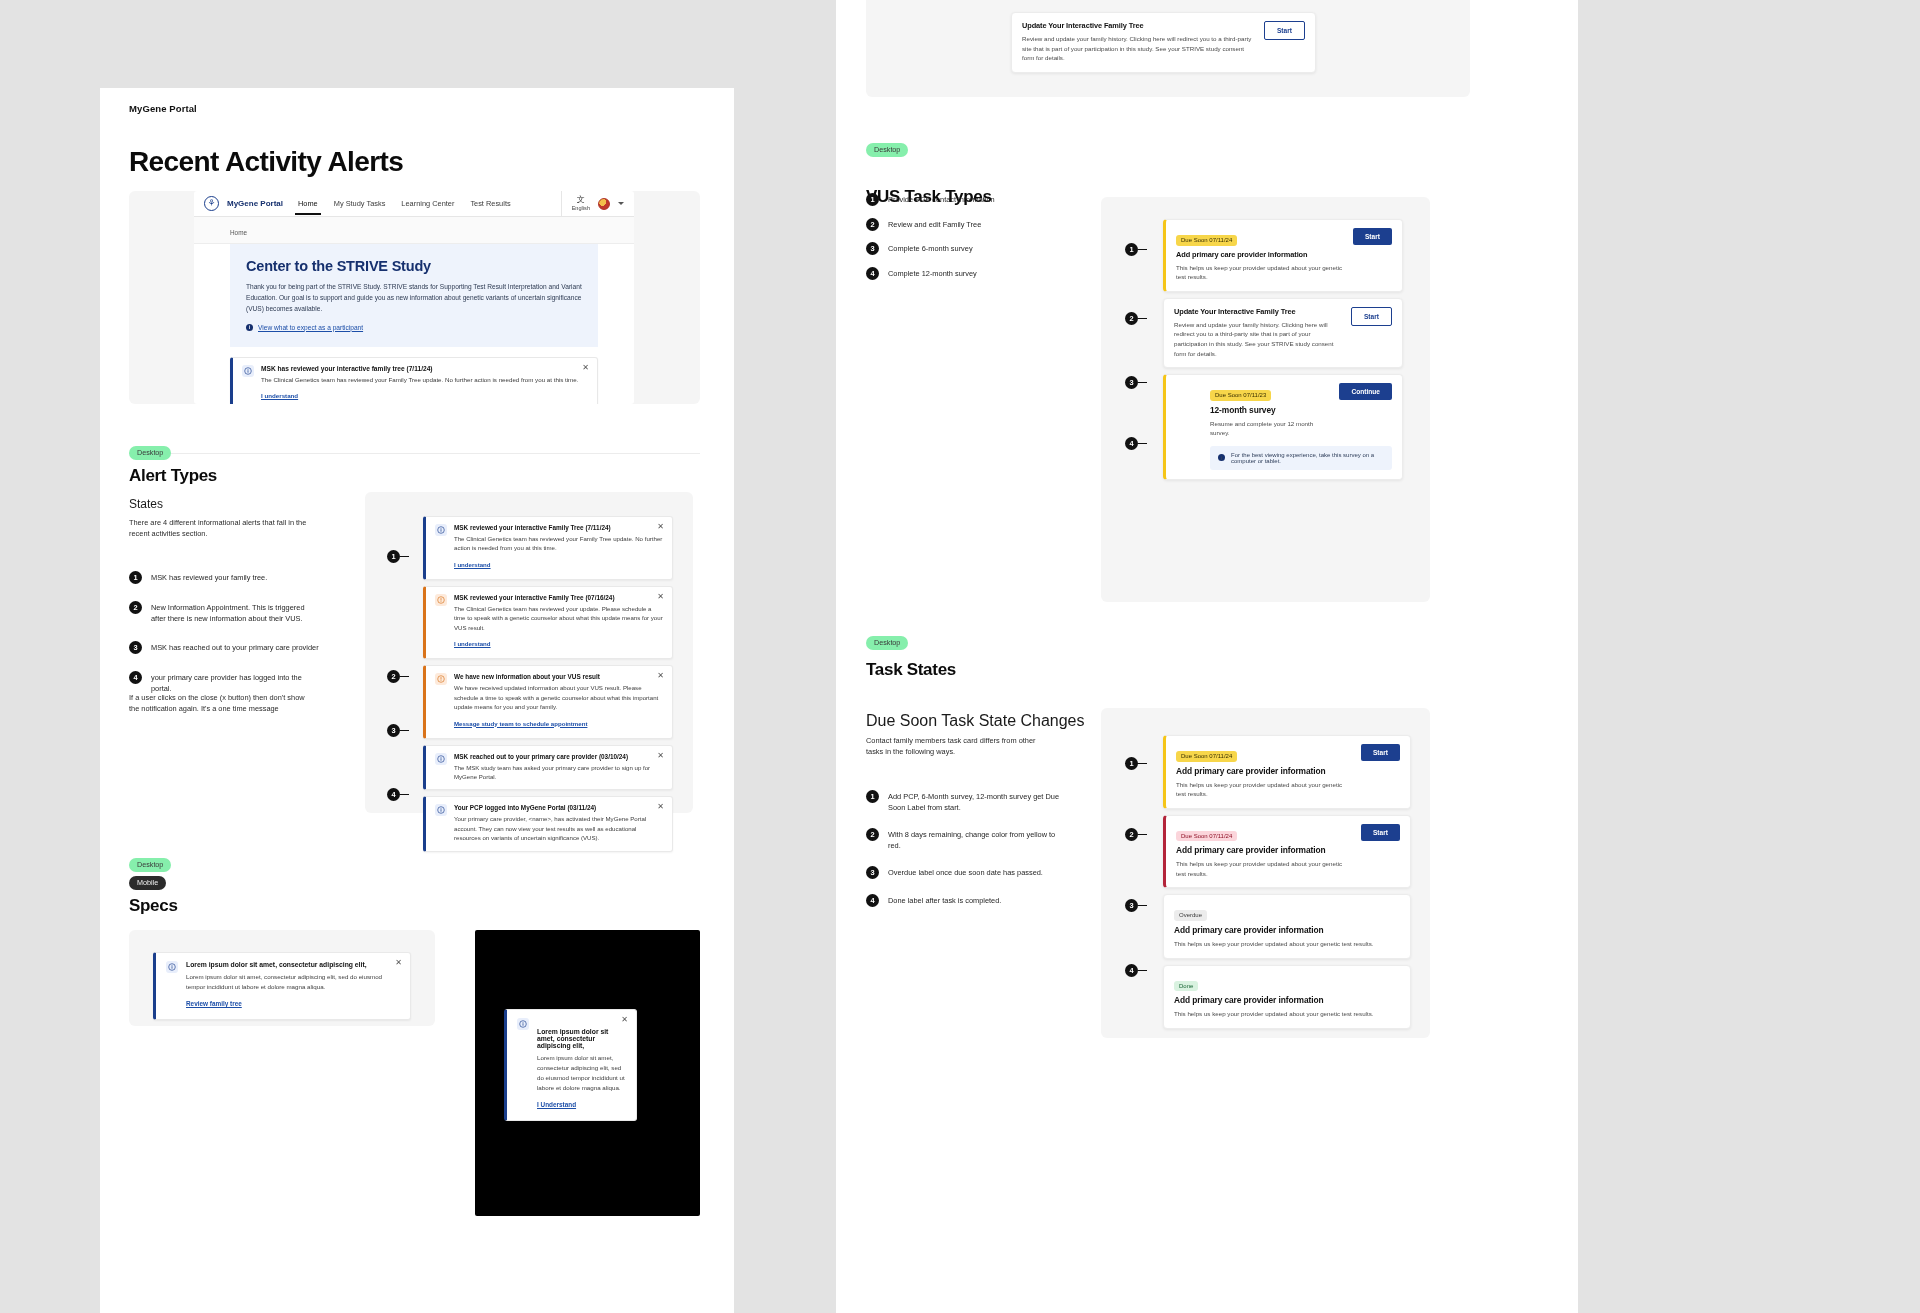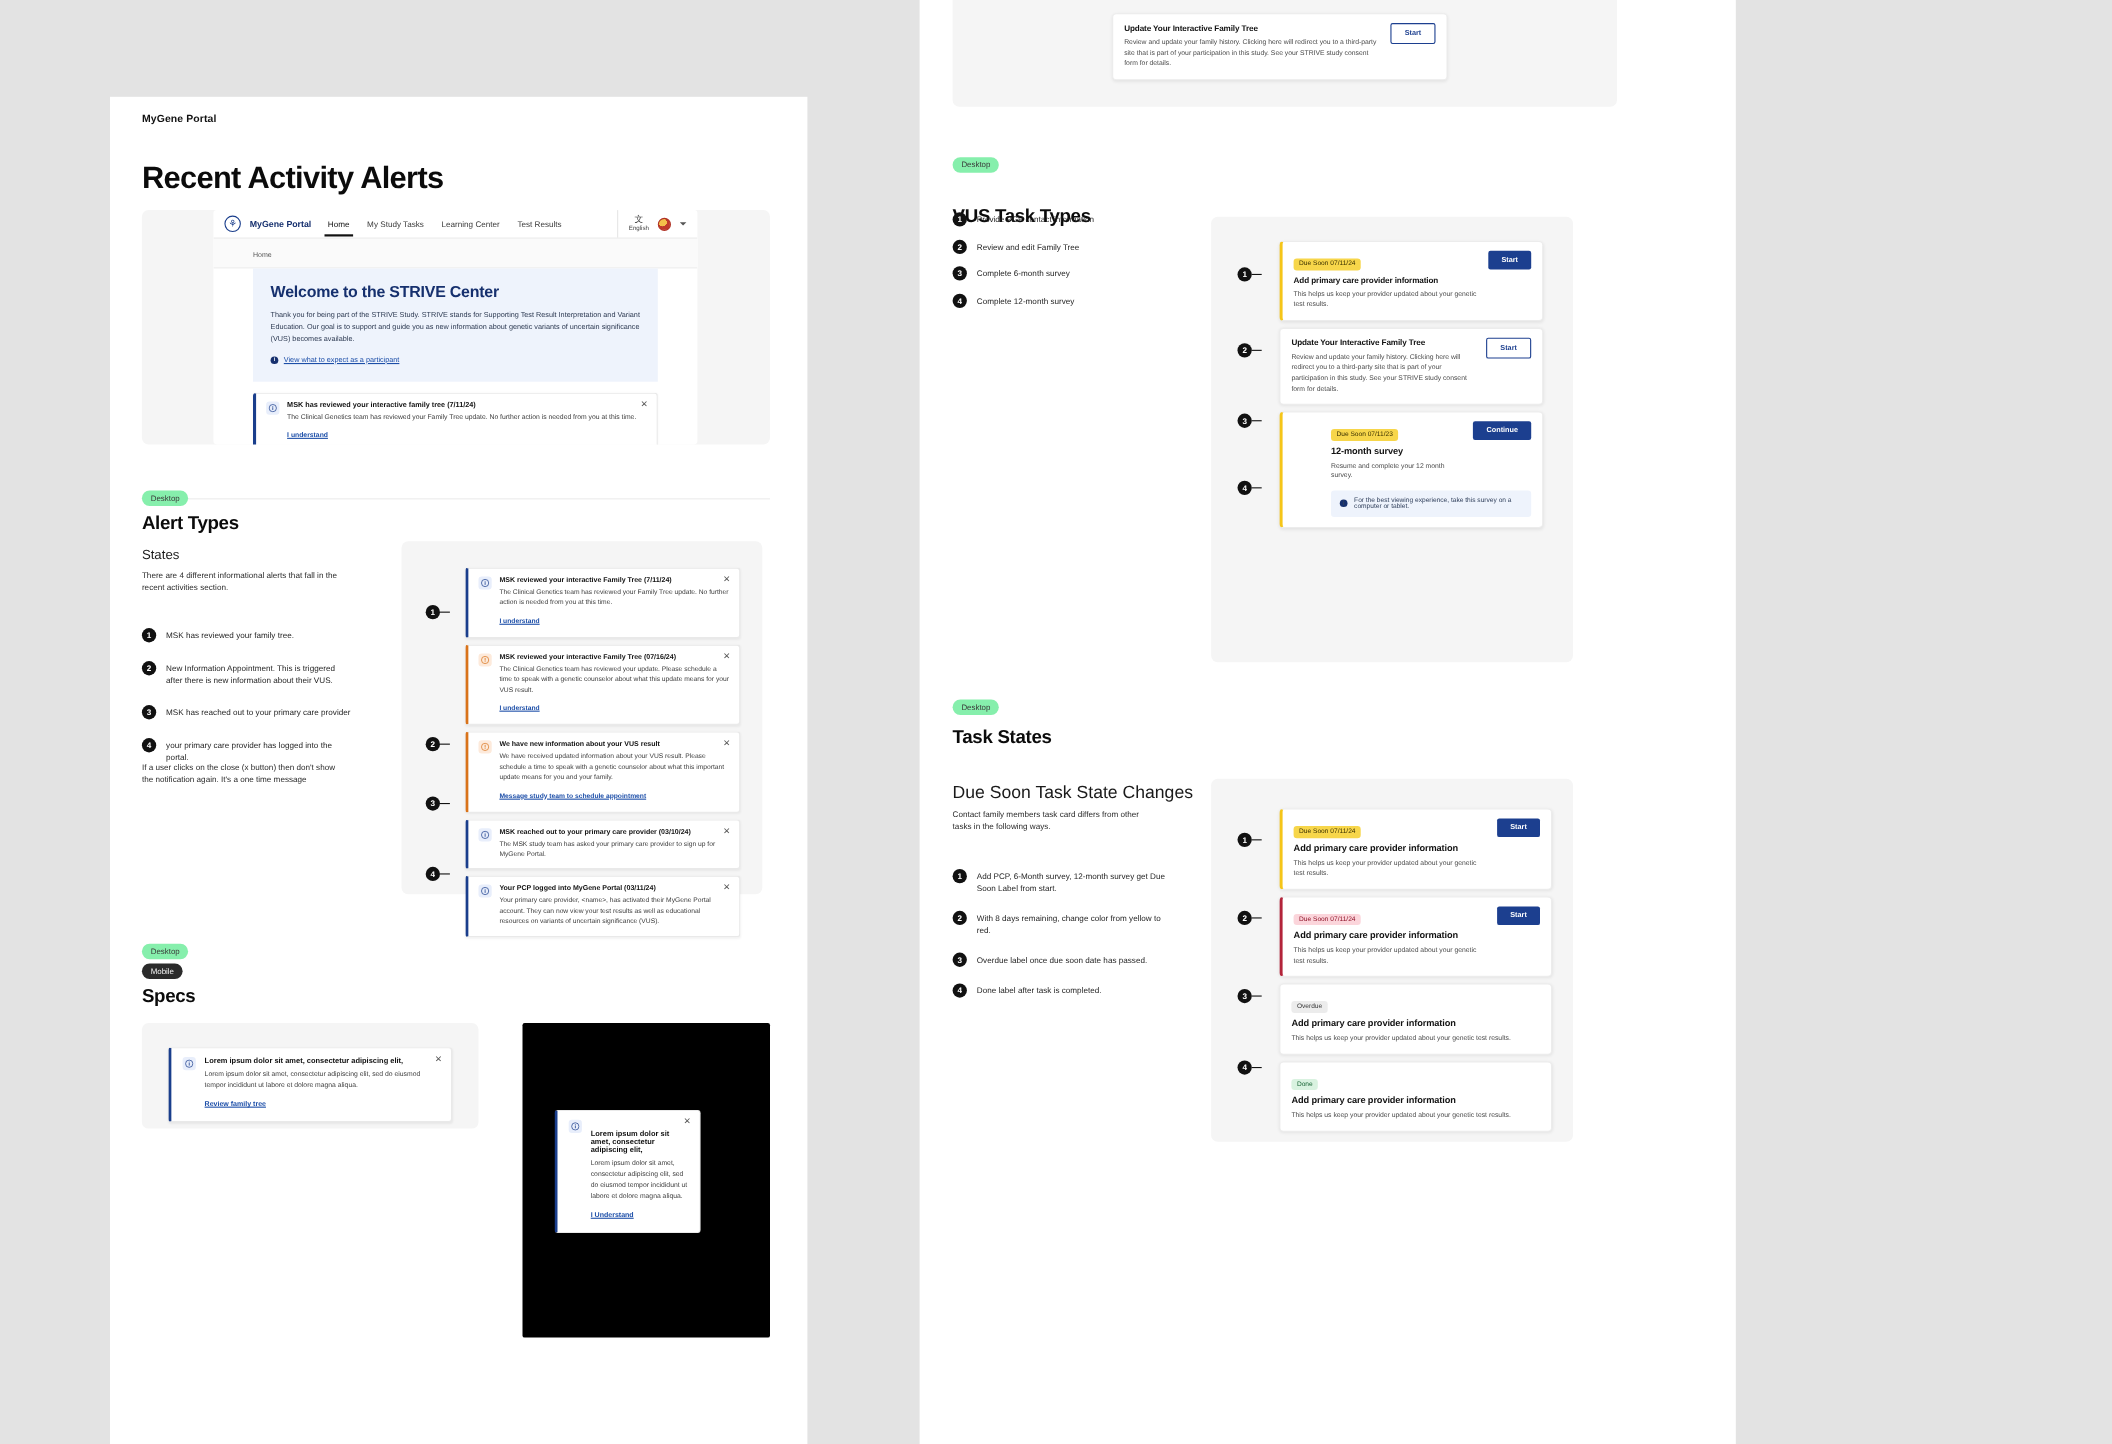--- a/index.html
+++ b/index.html
@@ -245,21 +245,21 @@
             <div class="avatar"></div>
             <div class="caret"></div>
           </div>
         </div>
 
         <div class="crumbbar">
           <span>Home</span>
         </div>
 
         <div class="welcome">
-          <h2>Welcome to the STRIVE Center</h2>
+          <h2>Center to the STRIVE Study</h2>
           <p>Thank you for being part of the STRIVE Study. STRIVE stands for Supporting Test Result Interpretation and Variant Education. Our goal is to support and guide you as new information about genetic variants of uncertain significance (VUS) becomes available.</p>
           <div class="link">
             <span class="info-dot">i</span>
             <a href="#">View what to expect as a participant</a>
           </div>
         </div>
 
         <div class="alertcard">
           <div class="ibadge">
             <svg viewBox="0 0 16 16">

